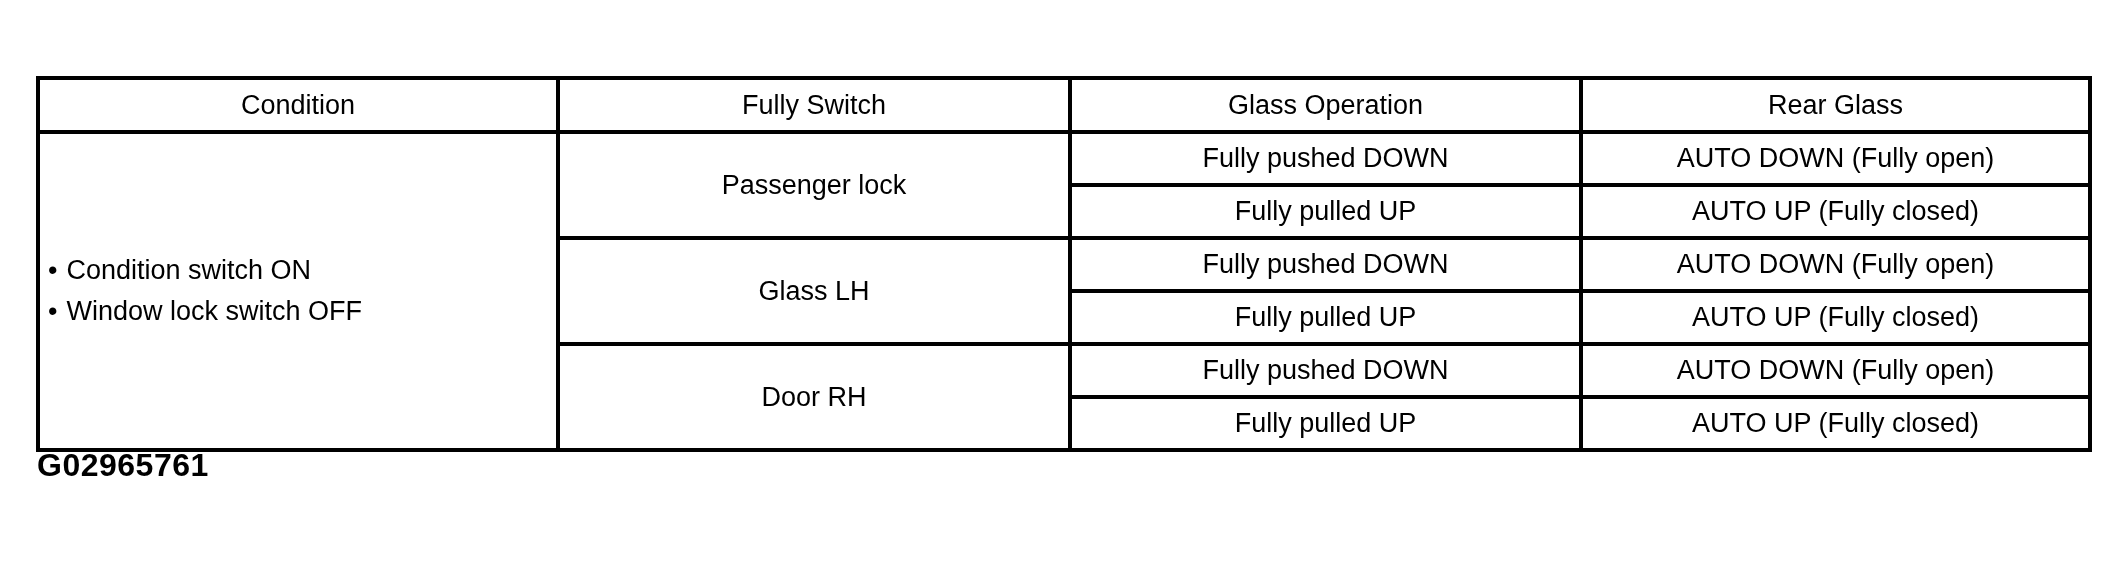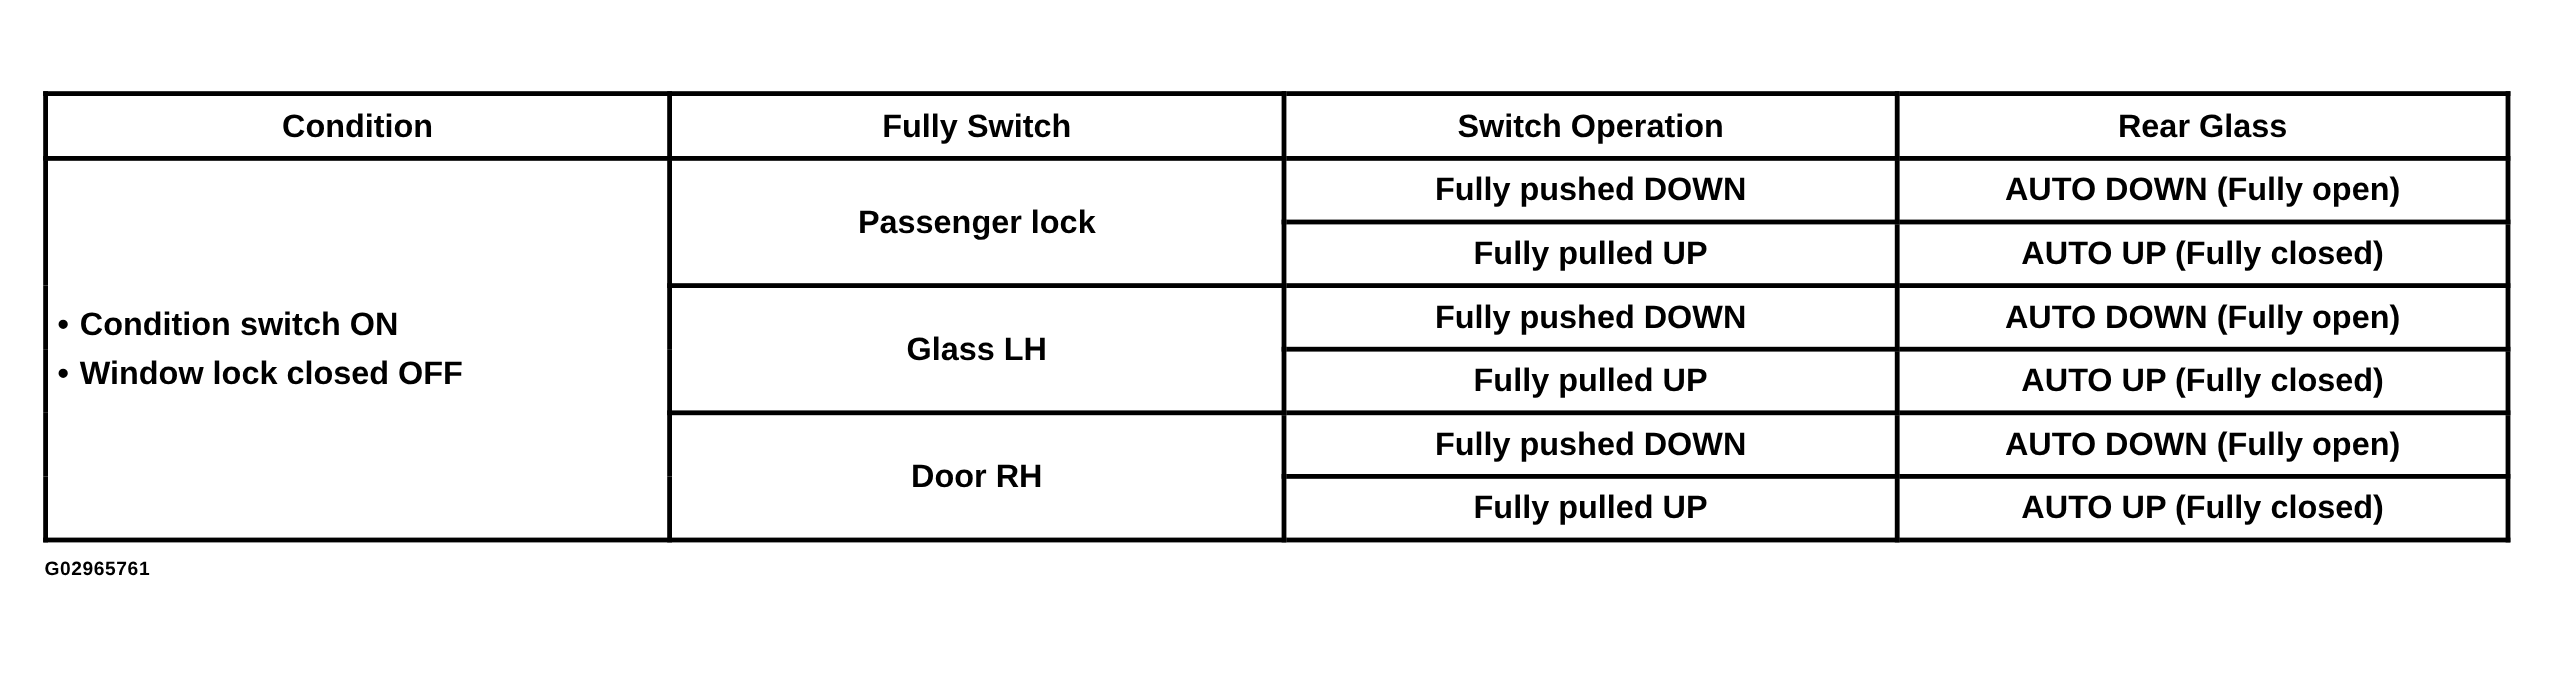--- a/index.html
+++ b/index.html
@@ -19,21 +19,21 @@
     left: 36px; top: 76px;
     width: 2052px;
     border-collapse: collapse;
     table-layout: fixed;
   }
   .spec-table th, .spec-table td {
     border: 4px solid #000000;
     text-align: center;
     vertical-align: middle;
     font-size: 27px;
-    font-weight: 700;
+    font-weight: 400;
     padding: 0;
     background: #ffffff;
     overflow: hidden;
     white-space: nowrap;
   }
   .spec-table thead tr { height: 54px; }
   .spec-table tbody tr { height: 53px; }
   td.cond-cell {
     text-align: left;
     padding-left: 8px;
@@ -44,56 +44,56 @@
     line-height: 41px;
     font-size: 27px;
   }
   .bullet {
     display: inline-block;
     margin-right: 9px;
     font-size: 27px;
   }
   .figure-code {
     position: absolute;
-    left: 37px; top: 466px;
-    font-size: 16px;
+    left: 37px; top: 447px;
+    font-size: 32px;
     font-weight: 700;
     letter-spacing: 0.5px;
   }
 </style>
 </head>
 <body>
 
 <div>
 
   <table class="spec-table">
     <colgroup>
       <col style="width:520px">
       <col style="width:512px">
       <col style="width:511px">
       <col style="width:509px">
     </colgroup>
     <thead>
       <tr>
         <th>Condition</th>
         <th>Fully Switch</th>
-        <th>Switch Operation</th>
+        <th>Glass Operation</th>
         <th>Rear Glass</th>
       </tr>
     </thead>
     <tbody>
       <tr>
         <td class="cond-cell" rowspan="6">
           <div class="cond-line">
             <span class="bullet">•</span>
             <span>Condition switch ON</span>
           </div>
           <div class="cond-line">
             <span class="bullet">•</span>
-            <span>Window lock closed OFF</span>
+            <span>Window lock switch OFF</span>
           </div>
         </td>
         <td rowspan="2">Passenger lock</td>
         <td>Fully pushed DOWN</td>
         <td>AUTO DOWN (Fully open)</td>
       </tr>
       <tr>
         <td>Fully pulled UP</td>
         <td>AUTO UP (Fully closed)</td>
       </tr>

